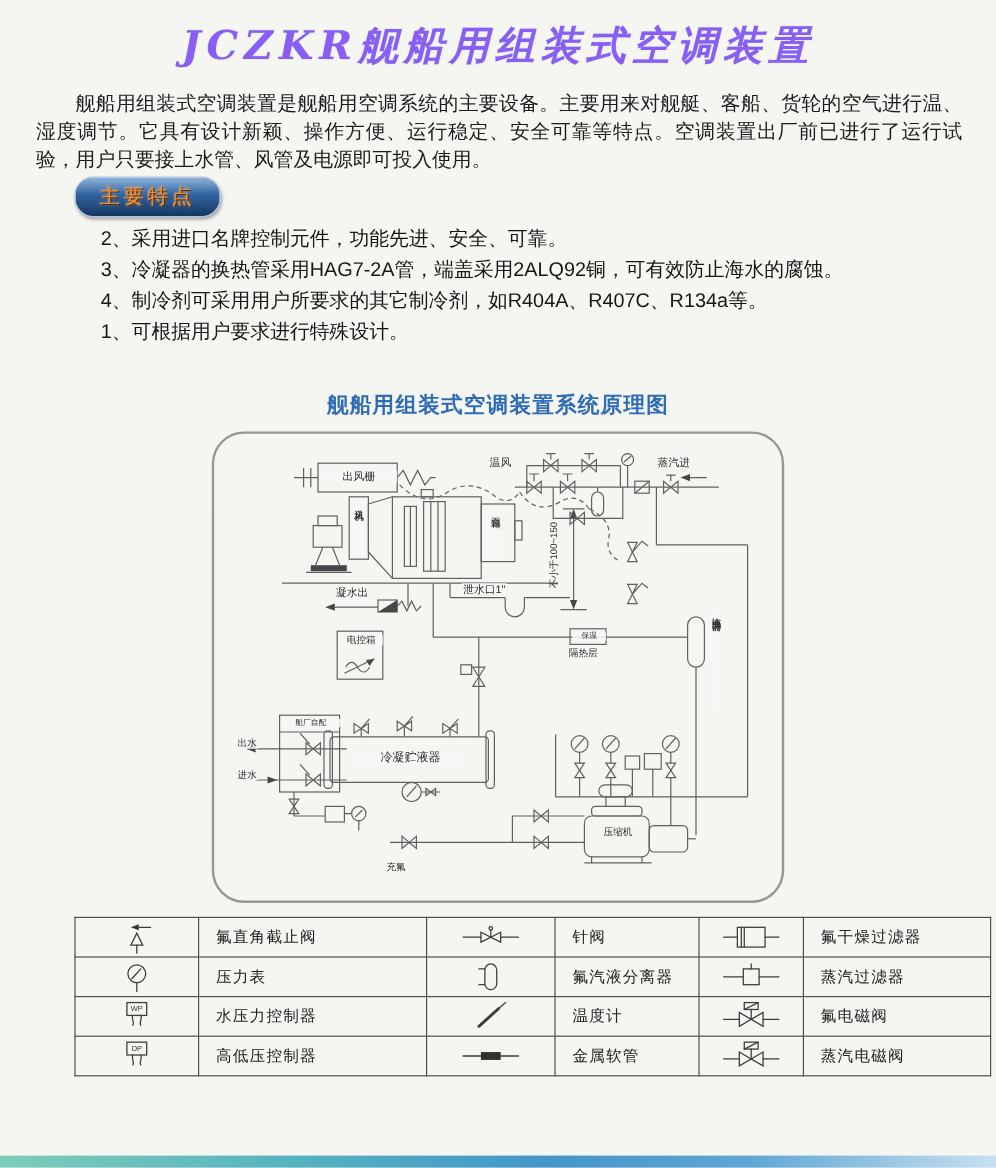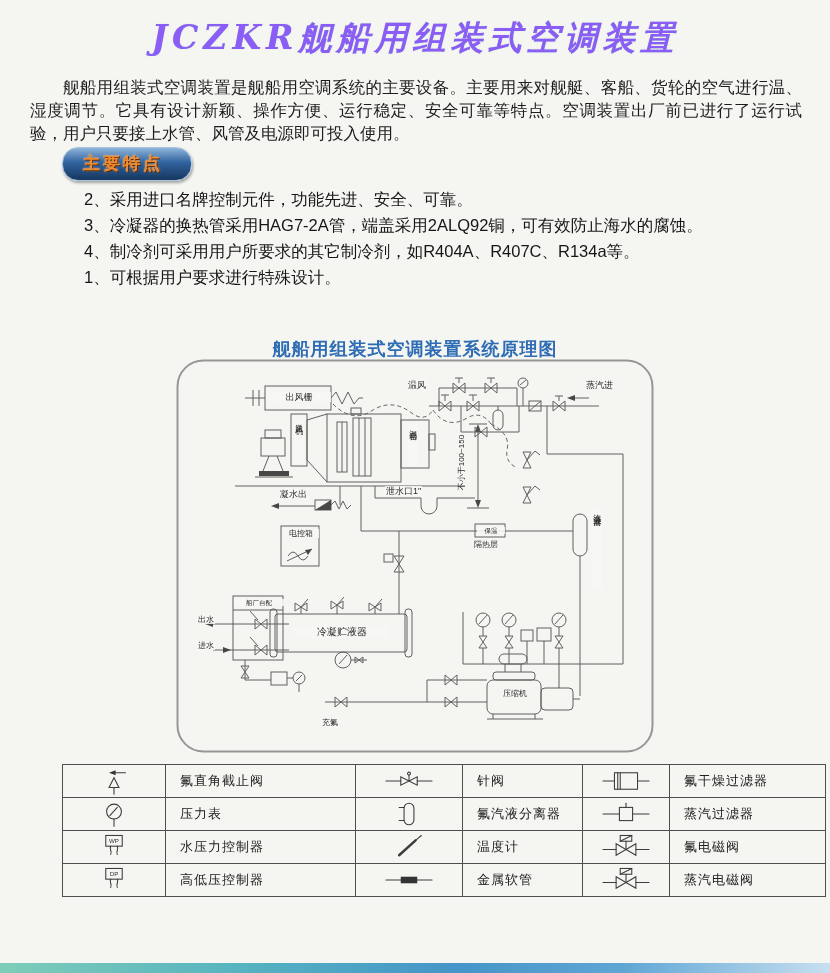--- a/index.html
+++ b/index.html
@@ -3,29 +3,29 @@
 <meta charset="utf-8">
 <style>
   html,body{margin:0;padding:0;}
   body{width:830px;height:973px;background:#f5f5f2;position:relative;overflow:hidden;
        font-family:"Liberation Sans","DejaVu Sans",sans-serif;color:#1d1d1d;}
   .page-title{position:absolute;top:16px;left:0;width:830px;text-align:center;
        font-family:"DejaVu Serif",serif;font-style:italic;font-weight:bold;
        font-size:33px;letter-spacing:5px;color:#8b5cf6;text-shadow:0 0 1px #9fd8c0;}
   .intro{position:absolute;top:76px;left:30px;width:772px;font-size:16.5px;
        line-height:23px;text-align:justify;text-indent:2em;color:#1c1c1c;}
-  .badge{position:absolute;top:147px;left:62px;padding:4px 28px 5px 20px;border-radius:16px;
+  .badge{position:absolute;top:147px;left:62px;padding:4px 20px 5px 20px;border-radius:16px;
        background:linear-gradient(180deg,#8fb4da 0%,#31639f 45%,#16375f 100%);
        border:1px solid #a9c2dd;box-shadow:1px 2px 3px rgba(0,0,0,.35);
-       color:#f08a2e;font-weight:bold;font-size:17px;letter-spacing:3px;
+       color:#f08a2e;font-weight:normal;font-size:17px;letter-spacing:3px;
        text-shadow:1px 1px 0 #5c2a05,0 0 2px #ffd9a8;}
   .features{position:absolute;top:186px;left:84px;margin:0;padding:0;list-style:none;
        font-size:16.5px;line-height:26px;color:#161616;}
   .diagram-title{position:absolute;top:325px;left:0;width:830px;text-align:center;
-       font-size:18px;font-weight:bold;color:#2e6db4;letter-spacing:1px;margin-top:12px;}
+       font-size:18px;font-weight:bold;color:#2e6db4;letter-spacing:1px;}
   .diagram{position:absolute;top:358px;left:175px;width:480px;height:397px;}
   .diagram svg.art{position:absolute;top:0;left:0;}
   .art *{stroke:#606060;stroke-width:1;fill:none;}
   .art .dk{fill:#474747;stroke:none;}
   .art .brd{stroke:#979797;stroke-width:2;}
   .art .dsh{stroke-dasharray:4 3;}
   .dlabel{position:absolute;font-size:9px;line-height:1.15;color:#2b2b2b;
        background:rgba(247,247,245,.88);padding:0 1px;white-space:nowrap;}
   .vert{writing-mode:vertical-rl;text-orientation:upright;letter-spacing:1px;}
   .rot{transform:rotate(-90deg);transform-origin:center center;background:transparent;}
@@ -186,21 +186,21 @@
 
     <path class="dsh" d="M158,46 Q178,66 198,52 Q218,40 238,56 Q250,64 258,52"></path>
     <path class="dsh" d="M258,52 Q272,72 292,60 Q306,52 316,66"></path>
     <path class="dsh" d="M316,66 Q336,76 332,92 Q330,104 342,110"></path>
   </svg>
 
   <span class="dlabel ctr" style="left:92px;top:34px;width:62px;">出风栅</span>
   <span class="dlabel vert sm" style="left:118px;top:60px;height:46px;">送风机</span>
   <span class="dlabel vert sm" style="left:232px;top:66px;height:42px;">混合箱</span>
   <span class="dlabel" style="left:232px;top:22px;">温风</span>
-  <span class="dlabel" style="left:410px;top:22px;">蒸汽进</span>
+  <span class="dlabel" style="left:372px;top:22px;">蒸汽进</span>
   <span class="dlabel" style="left:104px;top:131px;">凝水出</span>
   <span class="dlabel" style="left:210px;top:128px;">泄水口1"</span>
   <span class="dlabel rot sm ctr" style="left:250px;top:100px;width:72px;">不小于100~150</span>
   <span class="dlabel ctr sm" style="left:108px;top:171px;width:34px;">电控箱</span>
   <span class="dlabel tiny ctr" style="left:302px;top:169px;width:26px;">保温</span>
   <span class="dlabel sm" style="left:298px;top:182px;">隔热层</span>
   <span class="dlabel vert sm" style="left:416px;top:150px;height:82px;">汽液分离器</span>
   <span class="dlabel tiny ctr" style="left:59px;top:241px;width:48px;">船厂自配</span>
   <span class="dlabel sm" style="left:22px;top:257px;">出水</span>
   <span class="dlabel sm" style="left:22px;top:283px;">进水</span>

